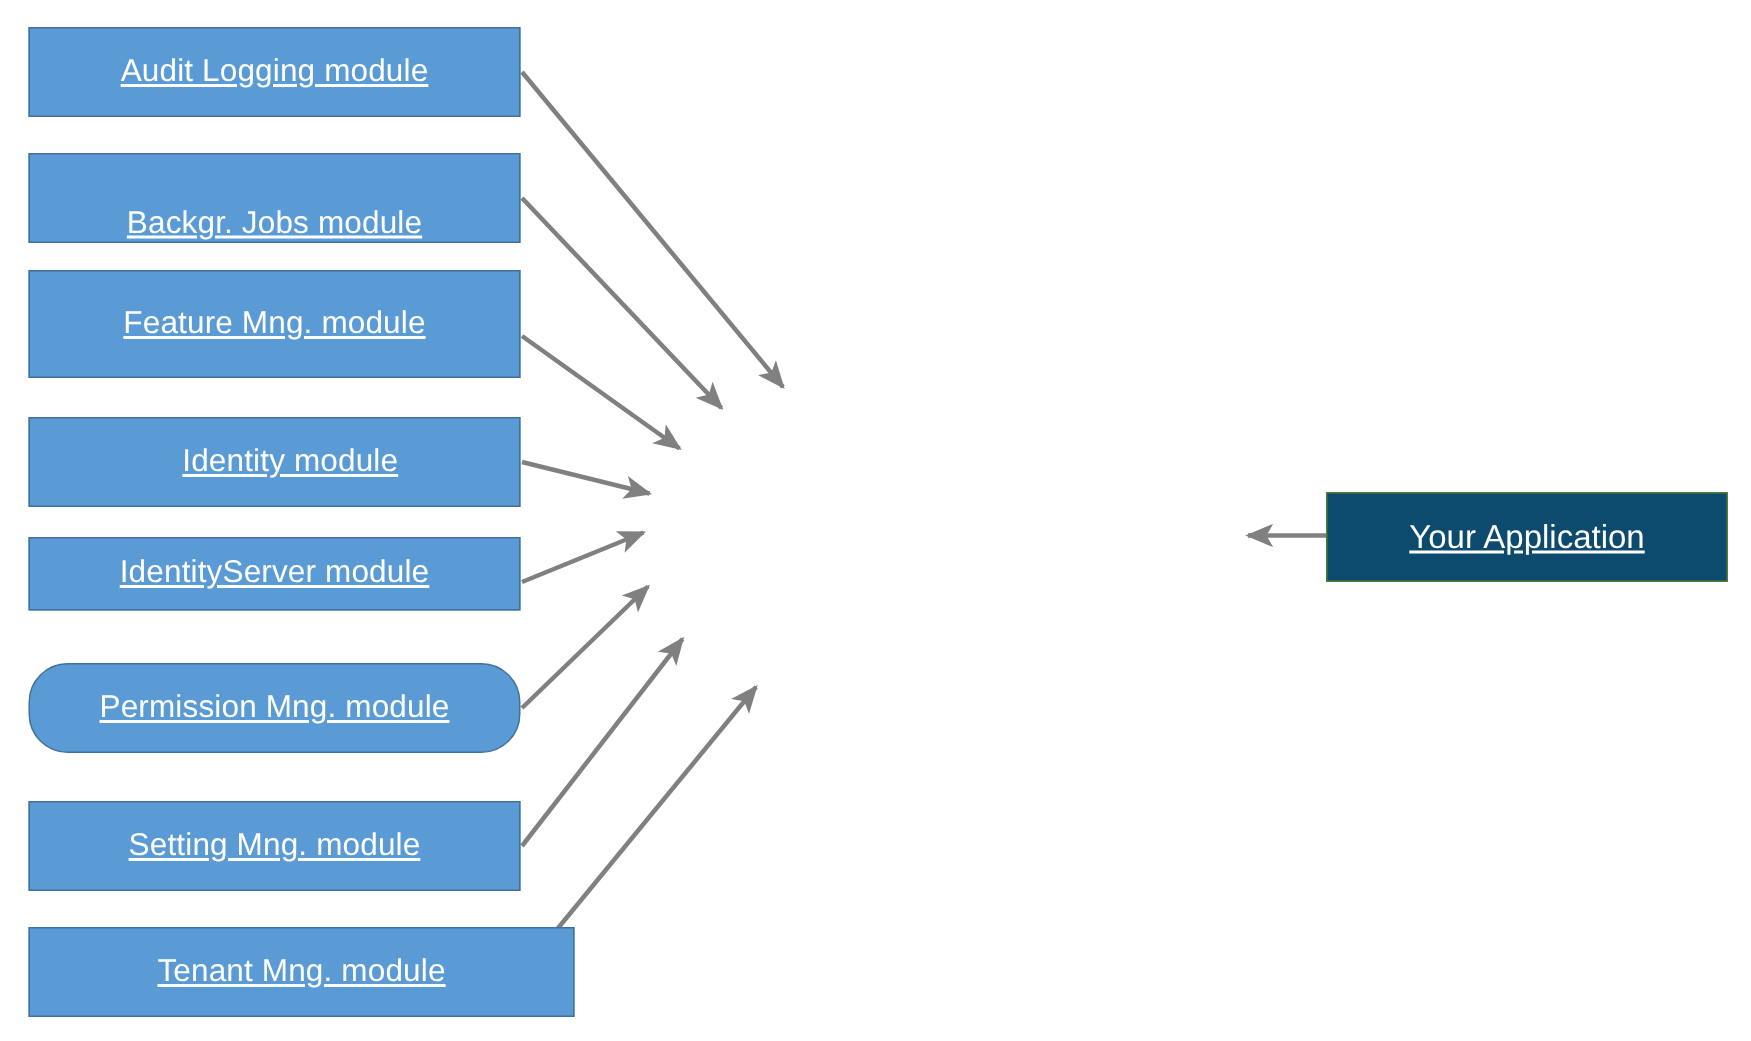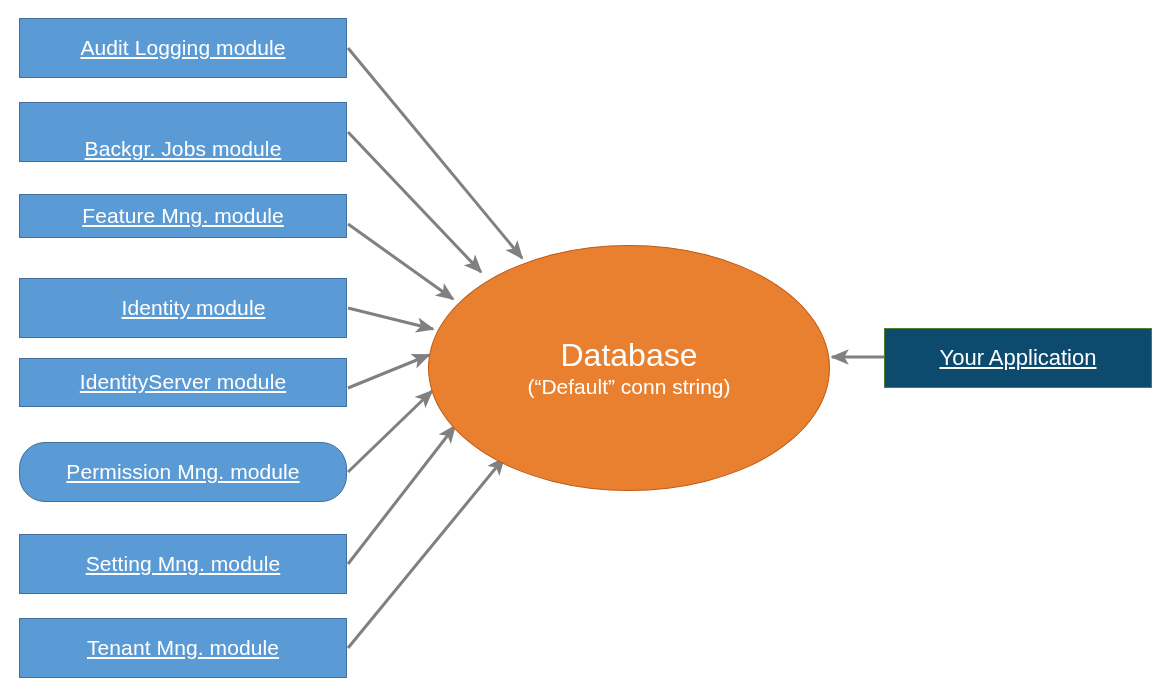--- a/index.html
+++ b/index.html
@@ -95,42 +95,38 @@
       </g>
   </svg>
 
   <div id="module-layer">
       <div class="node module-box" style="left: 19px; top: 18px; width: 328px; height: 60px;">
         <span class="module-label">Audit Logging module</span>
       </div>
       <div class="node module-box" style="left: 19px; top: 102px; width: 328px; height: 60px; align-items: flex-end;">
         <span class="module-label">Backgr. Jobs module</span>
       </div>
-      <div class="node module-box" style="left: 19px; top: 194px; width: 328px; height: 44px;">
+      <div class="node module-box" style="left: 19px; top: 180px; width: 328px; height: 72px;">
         <span class="module-label">Feature Mng. module</span>
       </div>
       <div class="node module-box" style="left: 19px; top: 278px; width: 328px; height: 60px; padding-left: 21px;">
         <span class="module-label">Identity module</span>
       </div>
       <div class="node module-box" style="left: 19px; top: 358px; width: 328px; height: 49px;">
         <span class="module-label">IdentityServer module</span>
       </div>
       <div class="node module-box" style="left: 19px; top: 442px; width: 328px; height: 60px; border-radius: 26px;">
         <span class="module-label">Permission Mng. module</span>
       </div>
       <div class="node module-box" style="left: 19px; top: 534px; width: 328px; height: 60px;">
         <span class="module-label">Setting Mng. module</span>
       </div>
-      <div class="node module-box" style="left: 19px; top: 618px; width: 328px; height: 60px;">
+      <div class="node module-box" style="left: 19px; top: 618px; width: 364px; height: 60px;">
         <span class="module-label">Tenant Mng. module</span>
       </div>
     </div>
 
-  <div class="node db-ellipse" id="db-node" style="left: 428px; top: 245px; width: 402px; height: 246px;">
-    <span class="db-title">Database</span>
-    <span class="db-sub">(“Default” conn string)</span>
-  </div>
 
   <div class="node app-box" id="app-node" style="left: 884px; top: 328px; width: 268px; height: 60px;">
     <span class="module-label">Your Application</span>
   </div>
 
 </div>
 
 </body></html>

